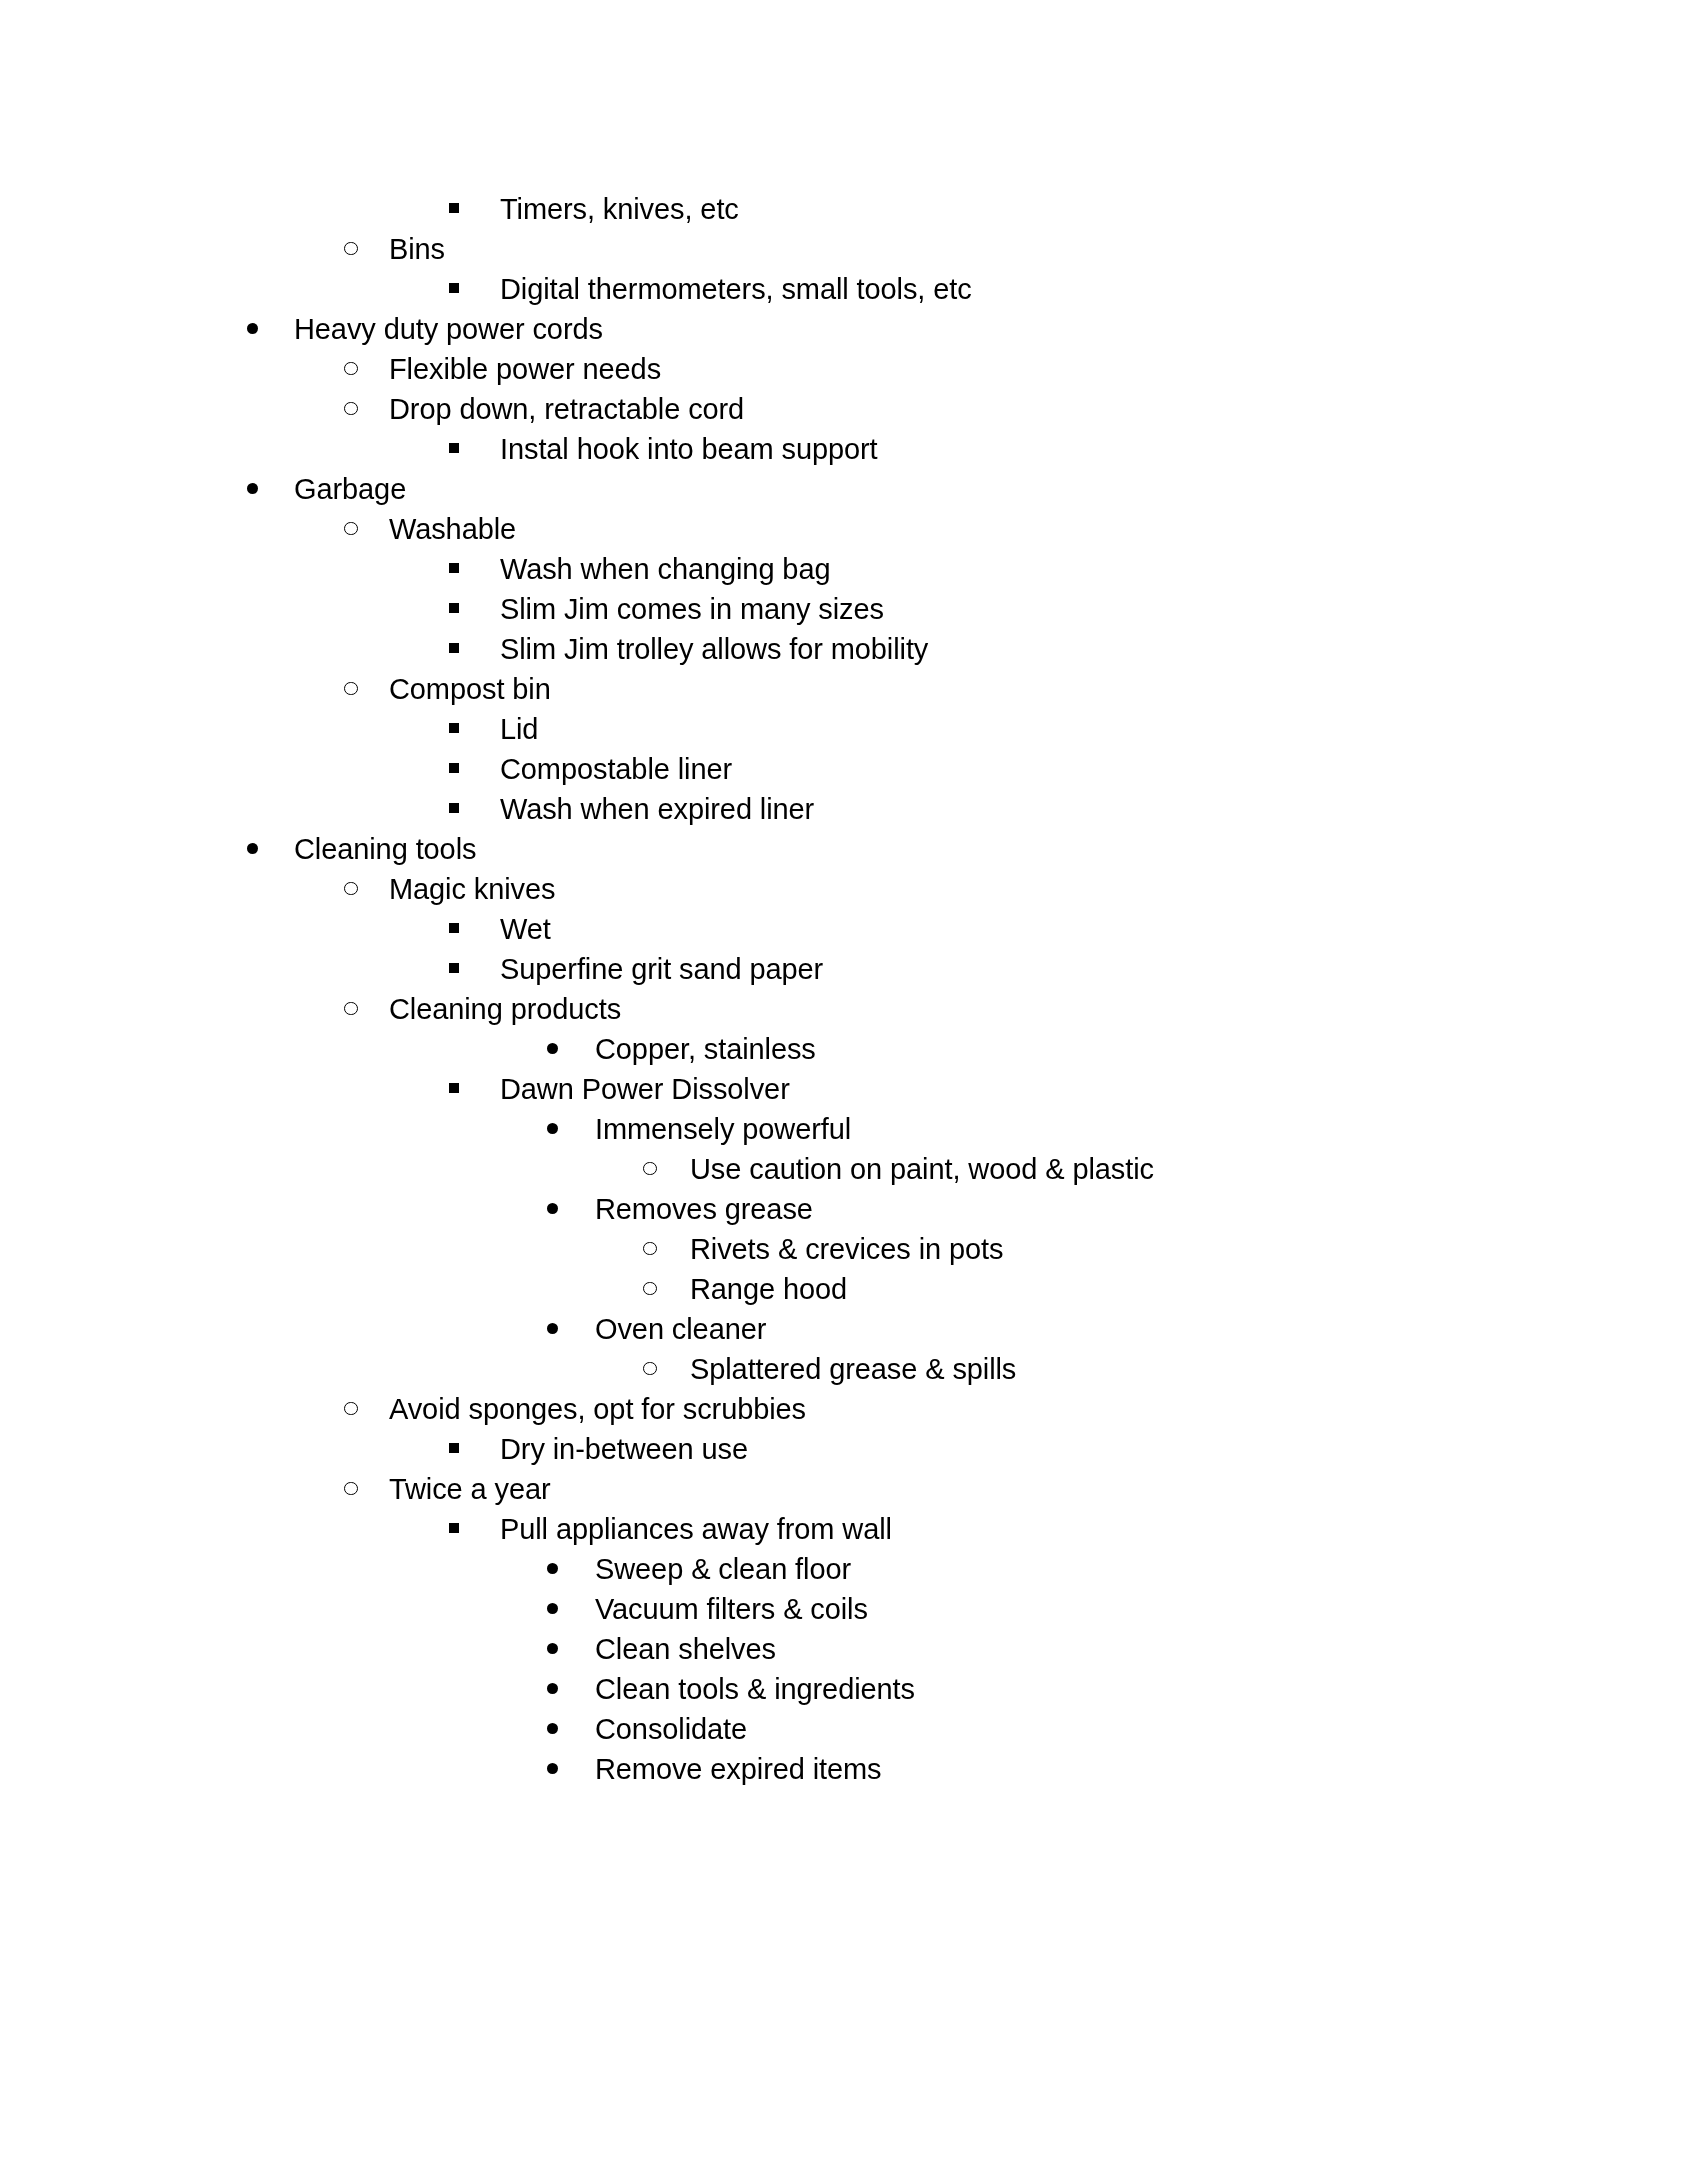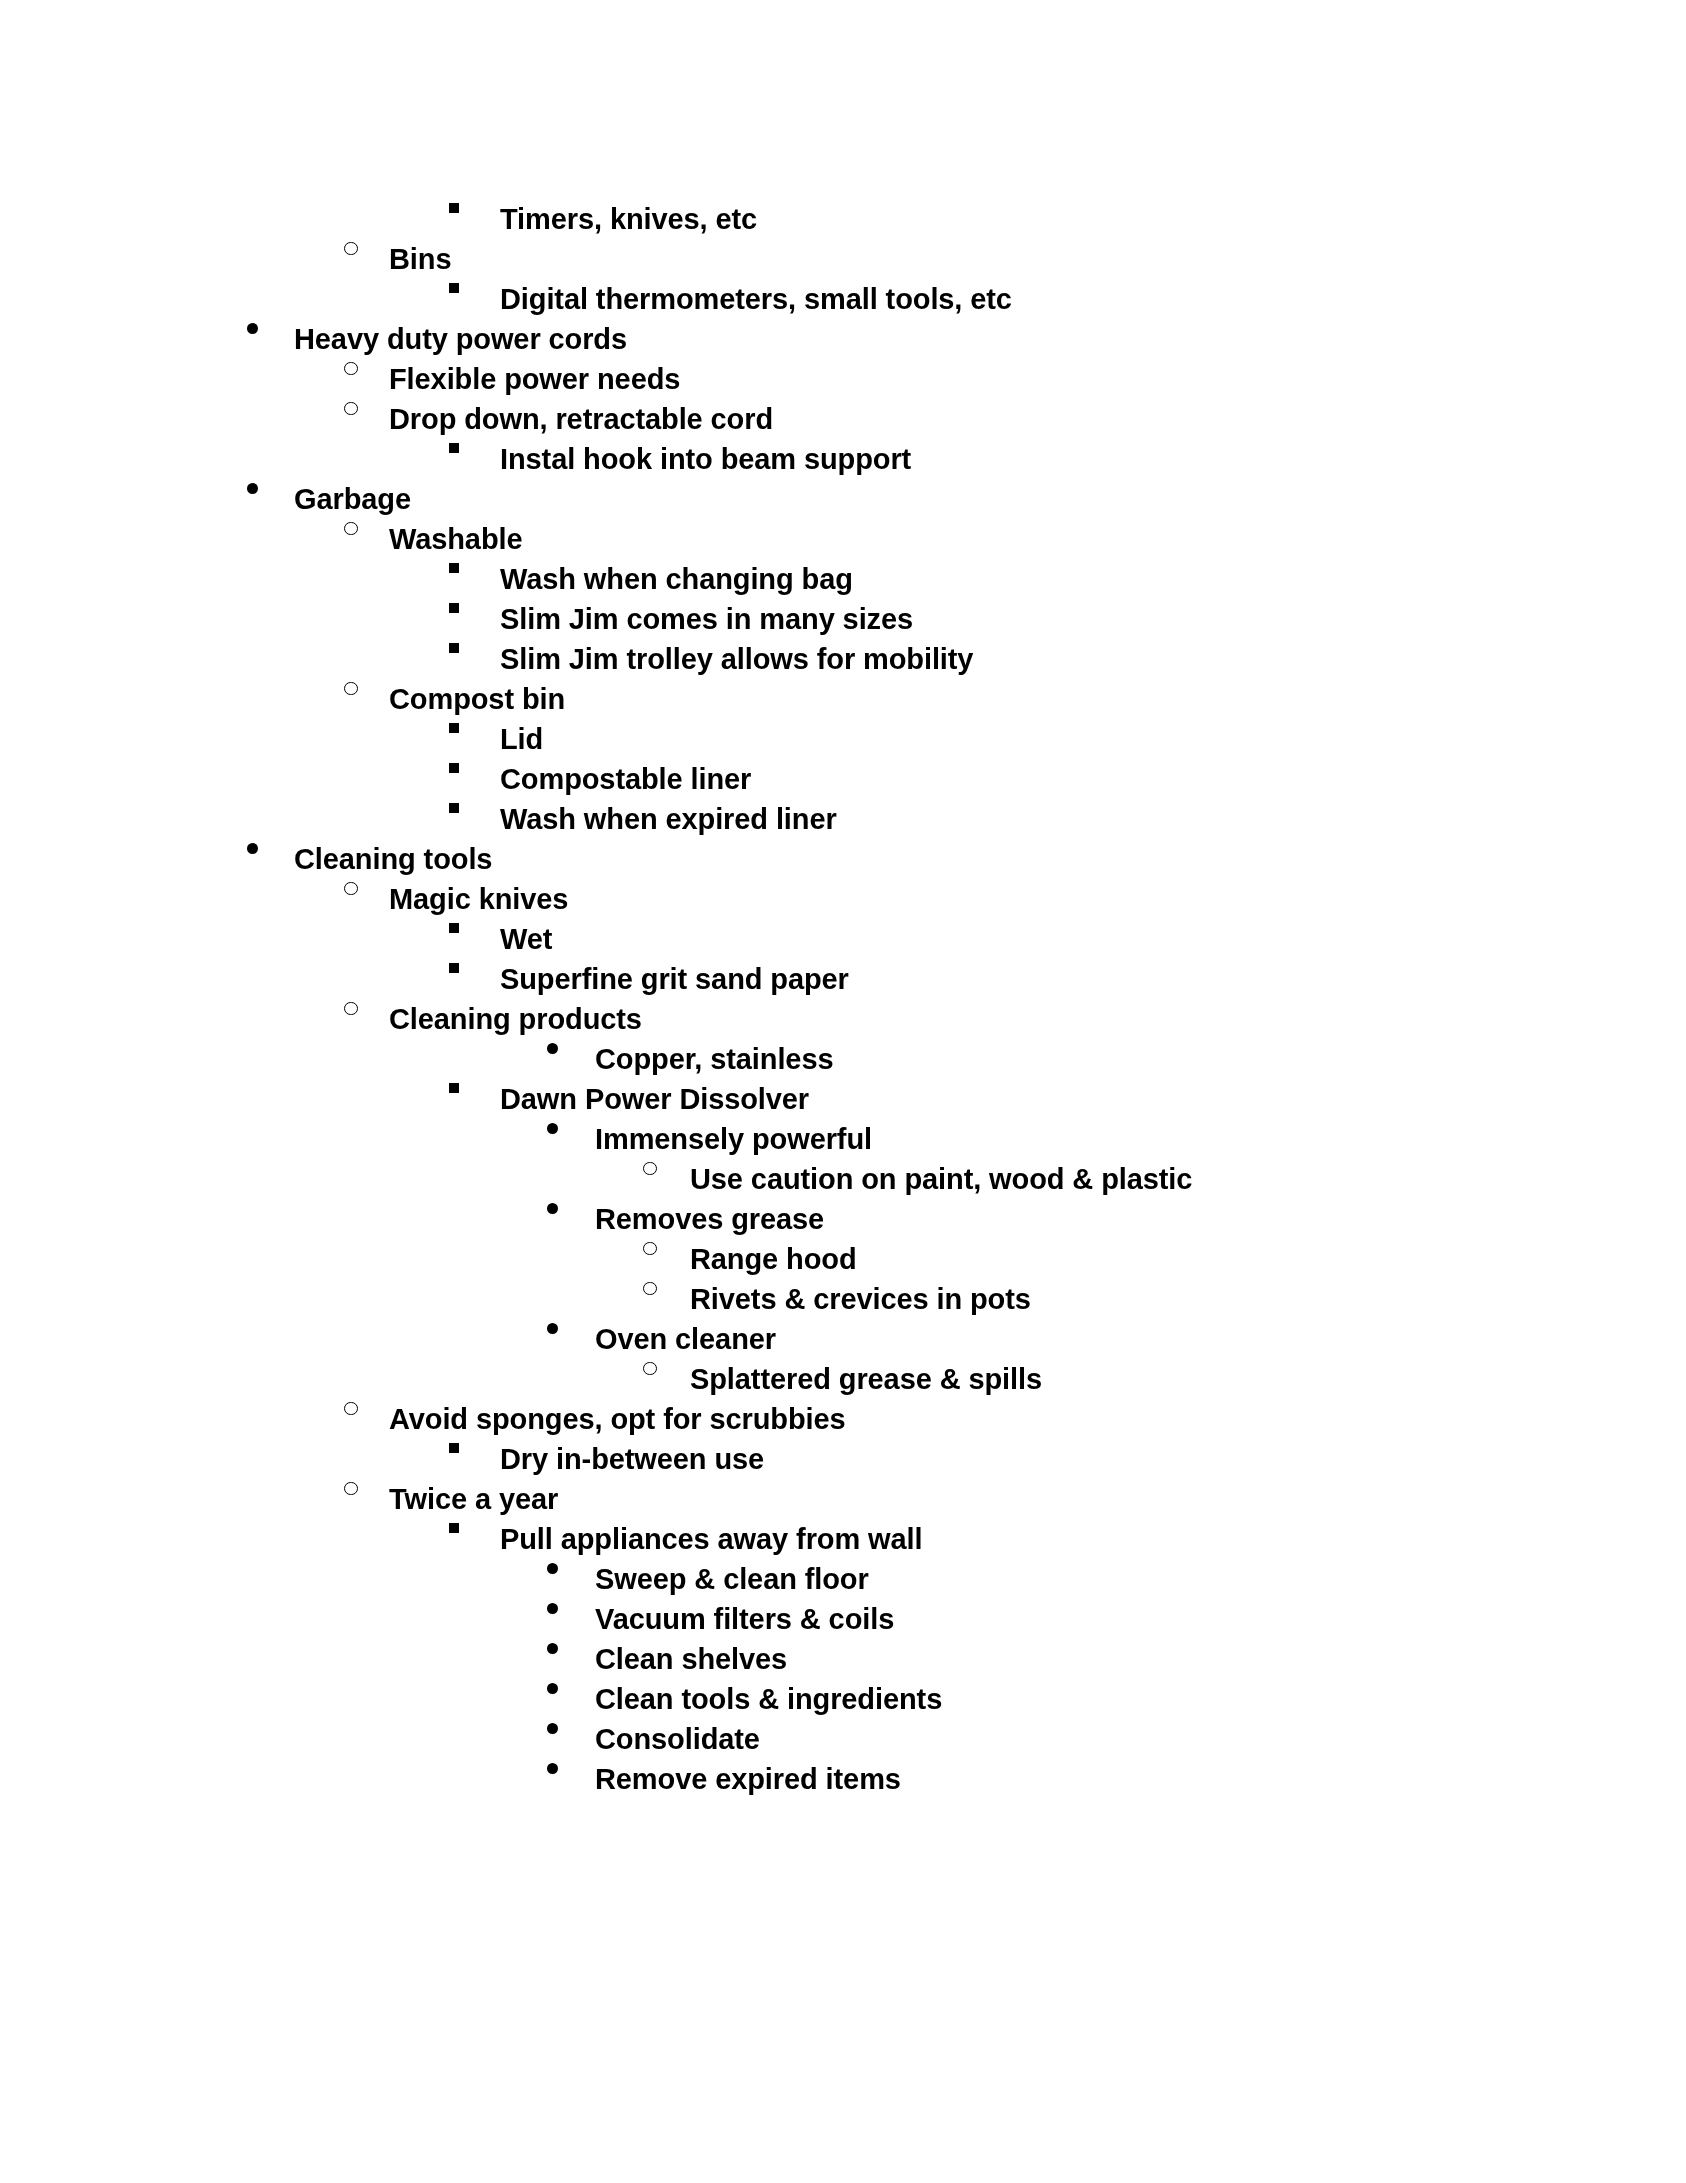--- a/index.html
+++ b/index.html
@@ -33,23 +33,22 @@
   }
   .li .bullet {
     position: absolute;
     top: 0;
     line-height: 40px;
     text-align: left;
     font-size: 29px;
   }
   .li .txt {
     position: absolute;
-    top: 10px;
+    top: 0;
     line-height: 40px;
-    font-weight: bold;
   }
 
   
   .lv1 > .bullet { left: 247px; font-size: 24px; }
   .lv1 > .txt    { left: 294px; }
 
   .lv2 > .bullet { left: 344px; font-size: 24px; }
   .lv2 > .txt    { left: 389px; }
 
   .lv3 > .bullet { left: 449px; font-size: 20.6px; }
@@ -189,25 +188,25 @@
       <div class="li lv5">
         <span class="bullet"><span class="glyph-circle"></span></span>
         <span class="txt">Use caution on paint, wood &amp; plastic</span>
       </div>
       <div class="li lv4">
         <span class="bullet"><span class="glyph-disc"></span></span>
         <span class="txt">Removes grease</span>
       </div>
       <div class="li lv5">
         <span class="bullet"><span class="glyph-circle"></span></span>
+        <span class="txt">Rivets &amp; crevices in pots</span>
+      </div>
+      <div class="li lv5">
+        <span class="bullet"><span class="glyph-circle"></span></span>
         <span class="txt">Range hood</span>
-      </div>
-      <div class="li lv5">
-        <span class="bullet"><span class="glyph-circle"></span></span>
-        <span class="txt">Rivets &amp; crevices in pots</span>
       </div>
       <div class="li lv4">
         <span class="bullet"><span class="glyph-disc"></span></span>
         <span class="txt">Oven cleaner</span>
       </div>
       <div class="li lv5">
         <span class="bullet"><span class="glyph-circle"></span></span>
         <span class="txt">Splattered grease &amp; spills</span>
       </div>
       <div class="li lv2">

